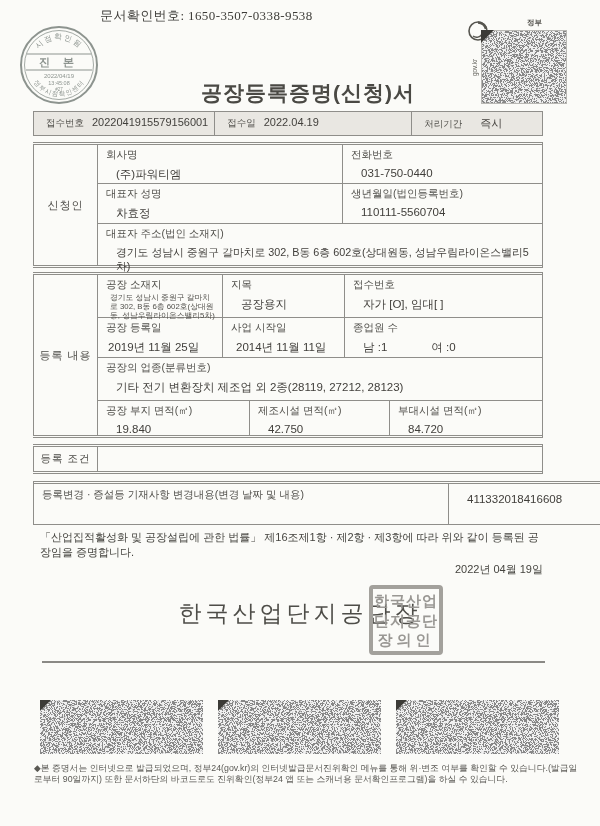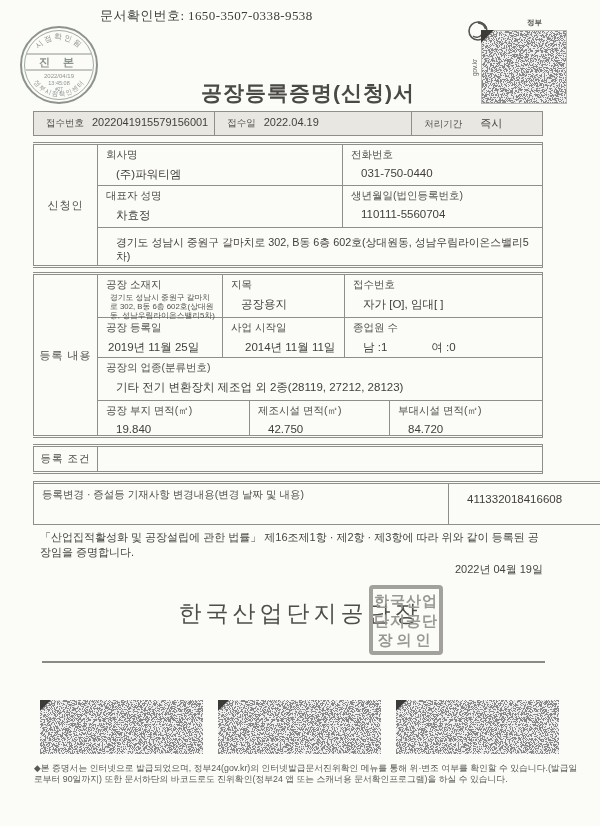--- a/index.html
+++ b/index.html
@@ -173,20 +173,21 @@
           <div class="lbl">대표자 성명</div>
           <div class="val">차효정</div>
         </div>
         <div class="tcell" style="flex:1">
           <div class="lbl">생년월일(법인등록번호)</div>
           <div class="val">110111-5560704</div>
         </div>
       </div>
       <div class="trow" style="height:41px;flex:1">
         <div class="tcell" style="flex:1">
+          <div class="lbl">대표자 주소(법인 소재지)</div>
           <div class="val val-wrap" style="font-size:10.8px">경기도 성남시 중원구 갈마치로 302, B동 6층 602호(상대원동, 성남우림라이온스밸리5차)</div>
         </div>
       </div>
     </div>
   </div>
 
   <div class="section" style="top:272px;height:166px">
     <div class="leftcol">등록 내용</div>
     <div class="rightcol">
       <div class="trow" style="height:43px">
@@ -203,21 +204,21 @@
           <div class="val">자가 [O], 임대[  ]</div>
         </div>
       </div>
       <div class="trow" style="height:40px">
         <div class="tcell" style="flex:0 0 125px">
           <div class="lbl">공장 등록일</div>
           <div class="val" style="margin-left:2px">2019년 11월 25일</div>
         </div>
         <div class="tcell" style="flex:0 0 122px">
           <div class="lbl">사업 시작일</div>
-          <div class="val" style="margin-left:14px">2014년 11월 11일</div>
+          <div class="val" style="margin-left:5px">2014년 11월 11일</div>
         </div>
         <div class="tcell" style="flex:1">
           <div class="lbl">종업원 수</div>
           <div class="val emp-val">
             <span>남 :1</span>
             <span>여 :0</span>
           </div>
         </div>
       </div>
       <div class="trow" style="height:43px">

